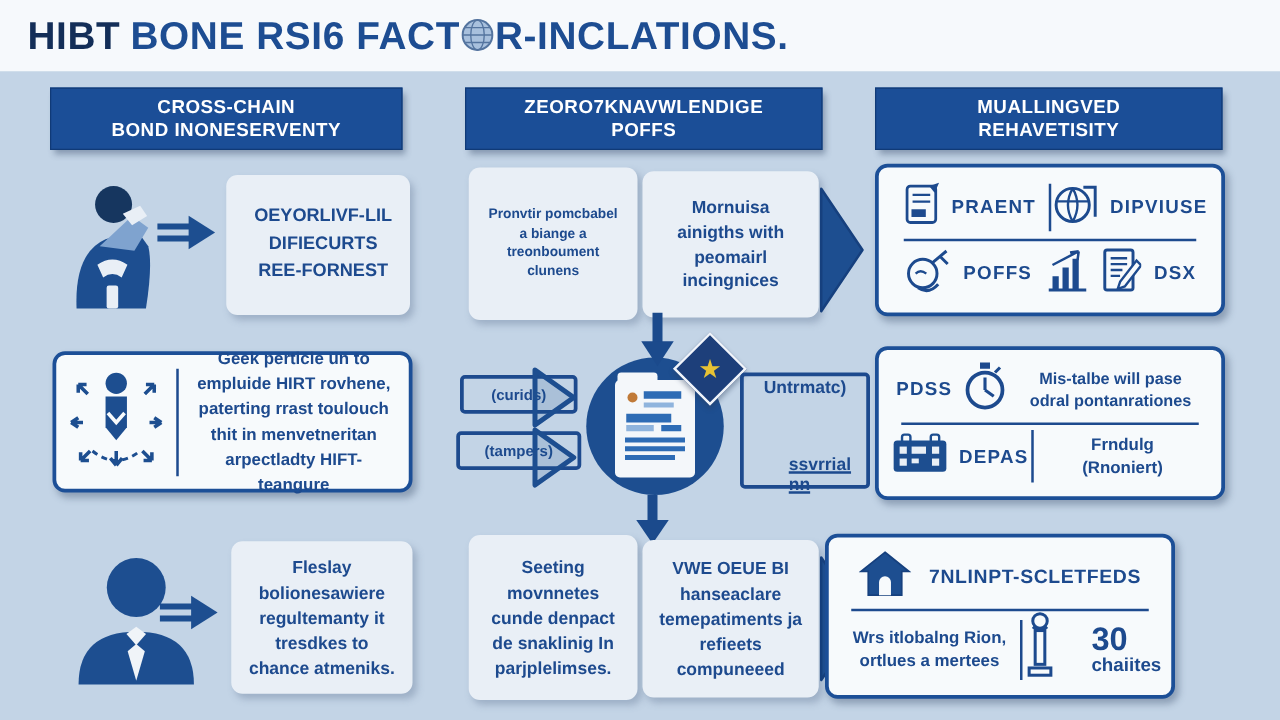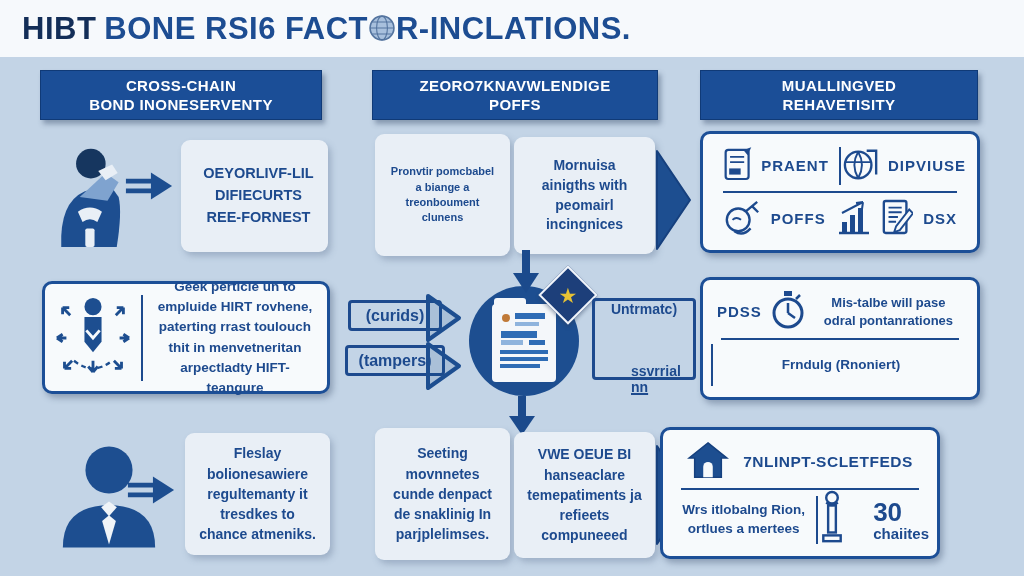--- a/index.html
+++ b/index.html
@@ -23,22 +23,22 @@
     font-weight:600;}
   .borderbox{position:absolute;background:#f7fafc;border:3px solid #1c4f97;border-radius:10px;
     box-shadow:3px 4px 6px rgba(60,80,110,.4);box-sizing:border-box;color:#1d4a8e;
     display:flex;flex-direction:column;}
   .hdiv{height:2px;background:#1d4a8e;margin:0 10px;}
   .vdiv{width:2px;background:#1d4a8e;align-self:center;}
   .icon-label{font-weight:bold;font-size:15px;letter-spacing:1px;}
   .cellrow{display:flex;align-items:center;flex:1;}
   
   .bracket-label{position:absolute;border:3px solid #1d4a8e;border-radius:4px;background:transparent;
-    color:#1d4a8e;font-weight:bold;font-size:16px;display:flex;align-items:center;justify-content:center;
-    box-sizing:border-box;}
+    color:#1d4a8e;font-weight:bold;font-size:12px;display:flex;align-items:center;justify-content:center;
+    box-sizing:border-box;margin-left:20px;}
   .rlabel-box{position:absolute;border:3px solid #1d4a8e;border-radius:4px;background:transparent;
     color:#1d4a8e;font-weight:bold;display:flex;flex-direction:column;box-sizing:border-box;}
   .rlabel-row{flex:1;display:flex;align-items:center;justify-content:center;font-size:14px;}
   .underlined{text-decoration:underline;text-decoration-thickness:2px;margin-left:36px;}
   
   .hub{position:absolute;left:467px;top:284px;width:114px;height:114px;}
   .hub-diamond{position:absolute;right:-8px;top:-10px;width:38px;height:38px;background:#1d3f7a;
     border:2px solid #f0f4fa;transform:rotate(45deg);display:flex;align-items:center;justify-content:center;
     box-shadow:2px 2px 4px rgba(40,60,90,.4);}
   .hub-star{transform:rotate(-45deg);color:#e7c234;font-size:21px;line-height:1;}
@@ -210,21 +210,21 @@
       <rect x="62" y="56" width="16" height="5" fill="#2e6cb5"></rect>
       <rect x="33" y="66" width="48" height="4" fill="#2e6cb5"></rect>
       <rect x="33" y="73" width="48" height="4" fill="#2e6cb5"></rect>
       <rect x="33" y="80" width="40" height="4" fill="#2e6cb5"></rect>
     </svg>
     <div class="hub-diamond">
       <span class="hub-star">★</span>
     </div>
   </div>
 
-  <div class="rlabel-box" style="left:592px;top:298px;width:104px;height:82px;gap:23px;">
+  <div class="rlabel-box" style="left:592px;top:298px;width:104px;height:93px;gap:23px;">
     <div class="rlabel-row">Untrmatc)</div>
     <div class="hdiv" style="margin:0 4px;height:3px;"></div>
     <div class="rlabel-row underlined">ssvrrial nn</div>
   </div>
 
   <div class="abs" style="left:512px;top:250px;">
     <svg width="28" height="44" viewBox="0 0 28 44">
         <rect x="10" y="0" width="8" height="25" fill="#1b4a8c"></rect>
         <polygon points="1,23 27,23 14,43" fill="#1b4a8c"></polygon>
       </svg>
@@ -244,20 +244,38 @@
             <rect x="14" y="1" width="8" height="5" fill="#1d4a8e"></rect>
             <path d="M26 9 l4 -4" stroke="#1d4a8e" stroke-width="2.5"></path>
             <circle cx="18" cy="23" r="14" fill="#f7fafc" stroke="#1d4a8e" stroke-width="3"></circle>
             <path d="M18 23 V13 M18 23 l7 5" stroke="#1d4a8e" stroke-width="2.5" fill="none"></path>
           </svg>
       </span>
       <span style="flex:1;font-size:13px;font-weight:600;line-height:1.35;text-align:center;">Mis-talbe will pase odral pontanrationes</span>
     </div>
     <div class="hdiv"></div>
     <div class="cellrow">
+      <div style="flex:1;display:flex;align-items:center;justify-content:center;gap:8px;">
+        <span>
+          <svg width="46" height="34" viewBox="0 0 48 34">
+              <rect x="9" y="1" width="7" height="7" rx="2" fill="none" stroke="#1d4e90" stroke-width="2"></rect>
+              <rect x="33" y="1" width="7" height="7" rx="2" fill="none" stroke="#1d4e90" stroke-width="2"></rect>
+              <rect x="2" y="6" width="44" height="26" rx="3" fill="#1d4e90"></rect>
+              <g fill="#e9eff6">
+                <rect x="7" y="11" width="6" height="6"></rect>
+                <rect x="7" y="21" width="6" height="6"></rect>
+                <rect x="17" y="11" width="12" height="6"></rect>
+                <rect x="17" y="21" width="6" height="4"></rect>
+                <rect x="34" y="11" width="6" height="6"></rect>
+                <rect x="34" y="21" width="6" height="6"></rect>
+              </g>
+            </svg>
+        </span>
+        <span class="icon-label">DEPAS</span>
+      </div>
       <div class="vdiv" style="height:42px;"></div>
       <div style="flex:1;font-size:13.5px;font-weight:600;line-height:1.35;text-align:center;padding:0 14px;">Frndulg (Rnoniert)</div>
     </div>
   </div>
 
   <div class="abs" style="left:55px;top:444px;">
     <svg width="108" height="104" viewBox="0 0 110 105">
       <circle cx="55" cy="26" r="24" fill="#1d4e90"></circle>
       <path d="M8 105 q0 -43 47 -43 q47 0 47 43 z" fill="#1d4e90"></path>
       <path d="M47 64 l8 -6 8 6 -8 9 z" fill="#f0f4f8"></path>

